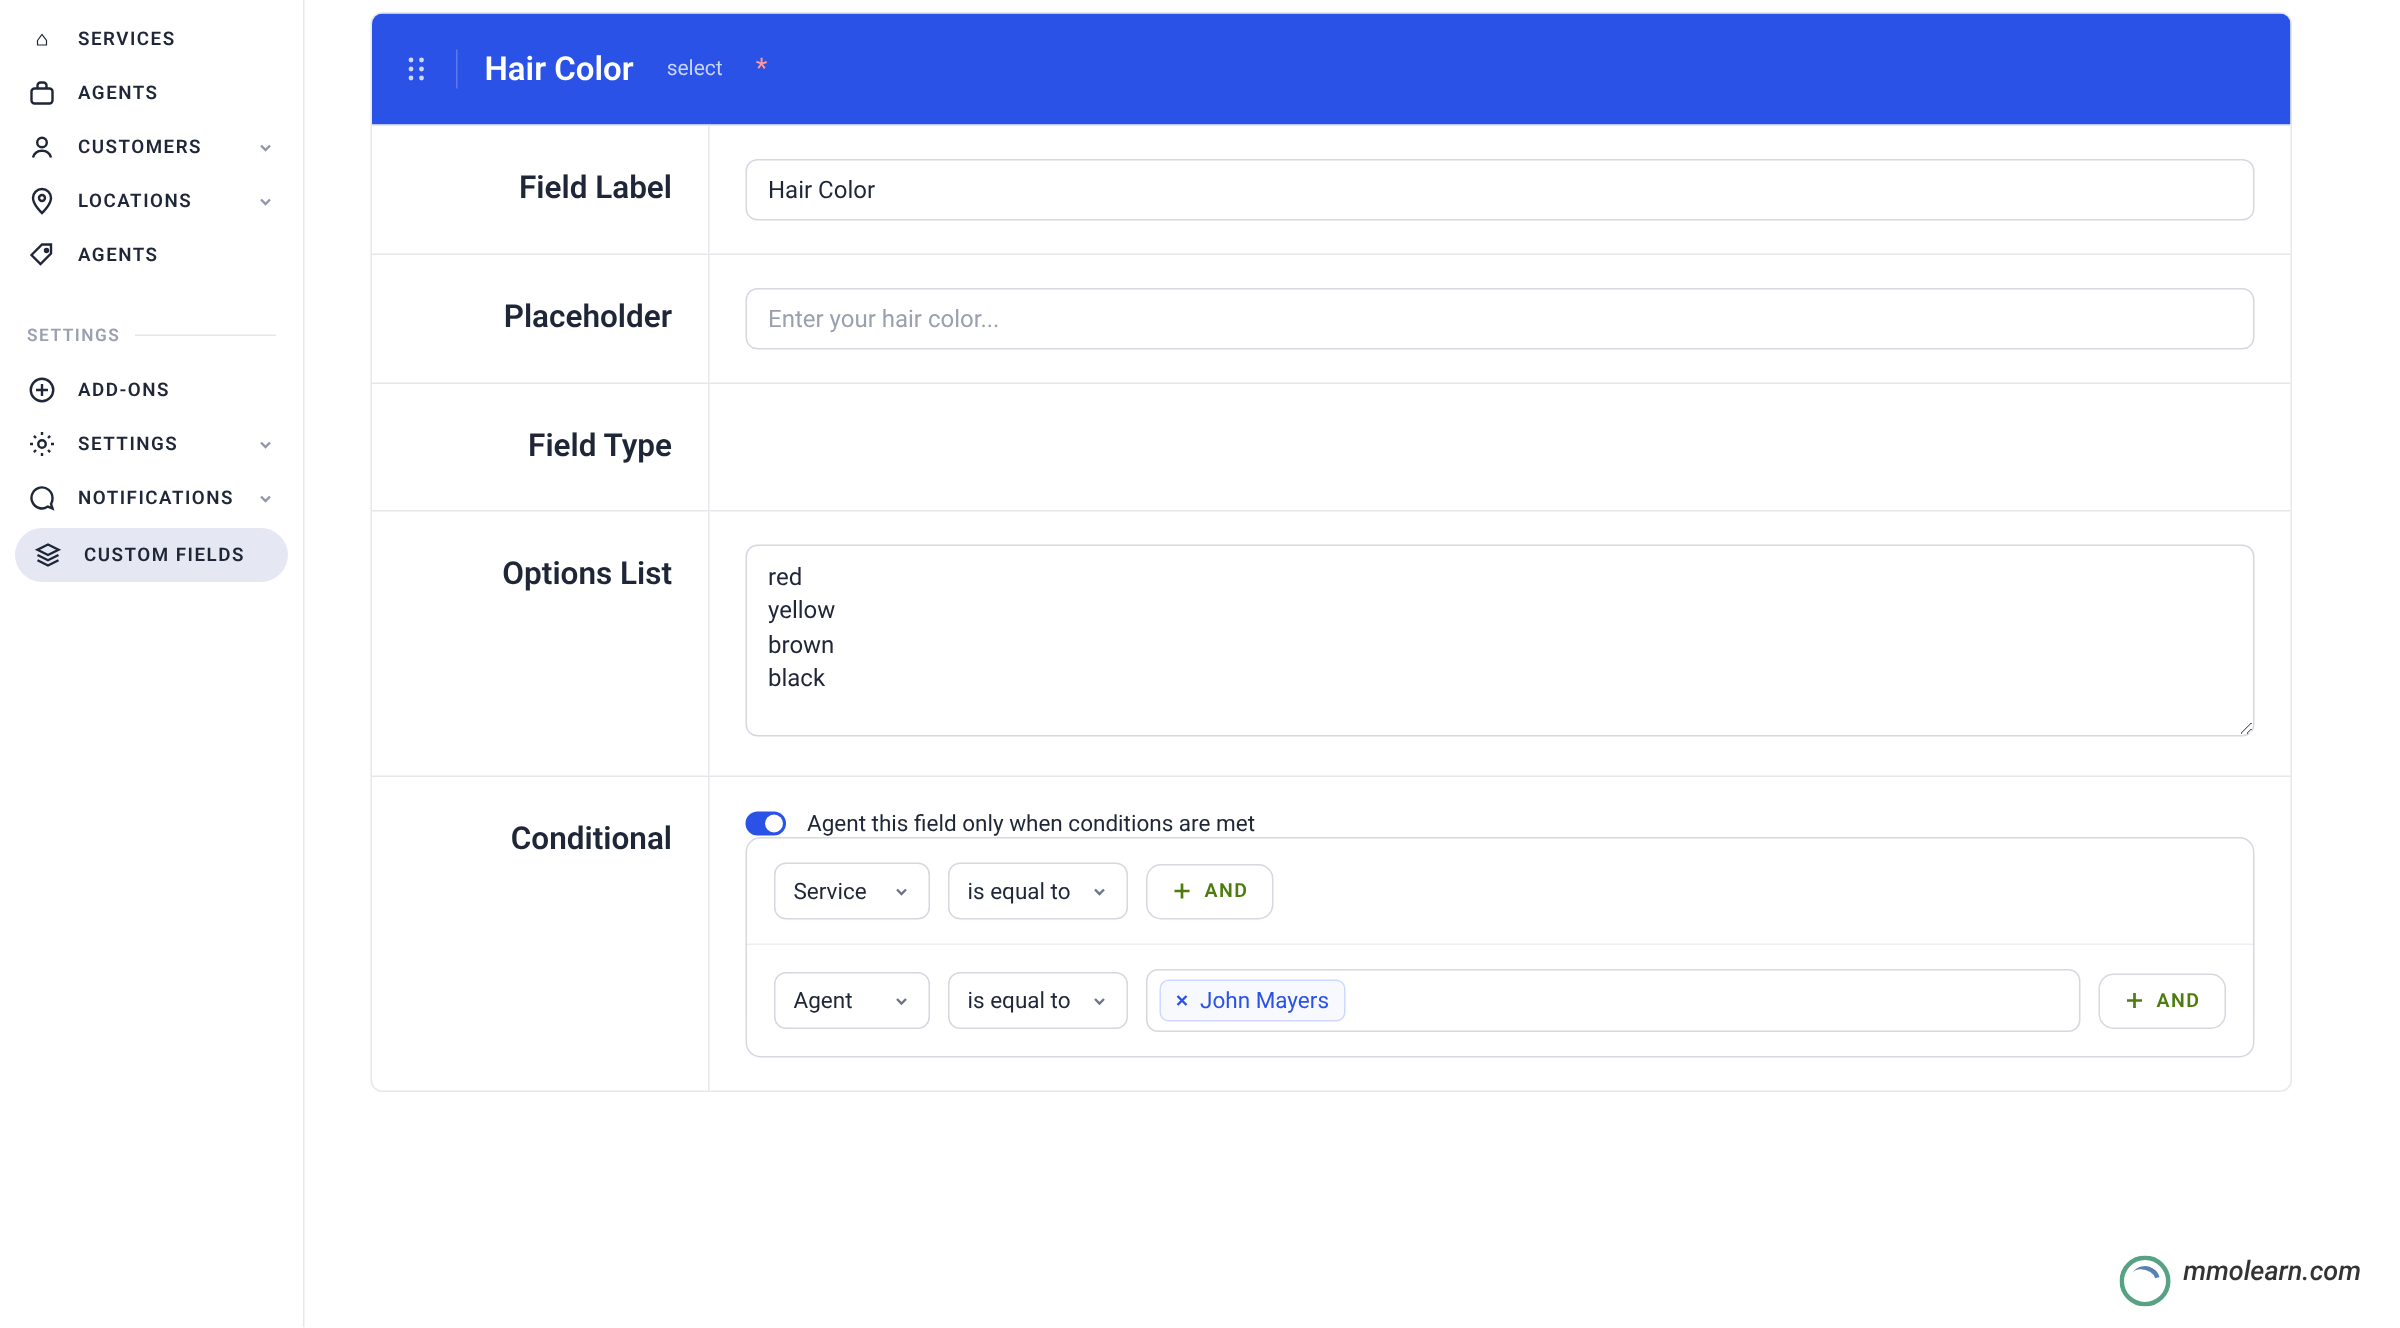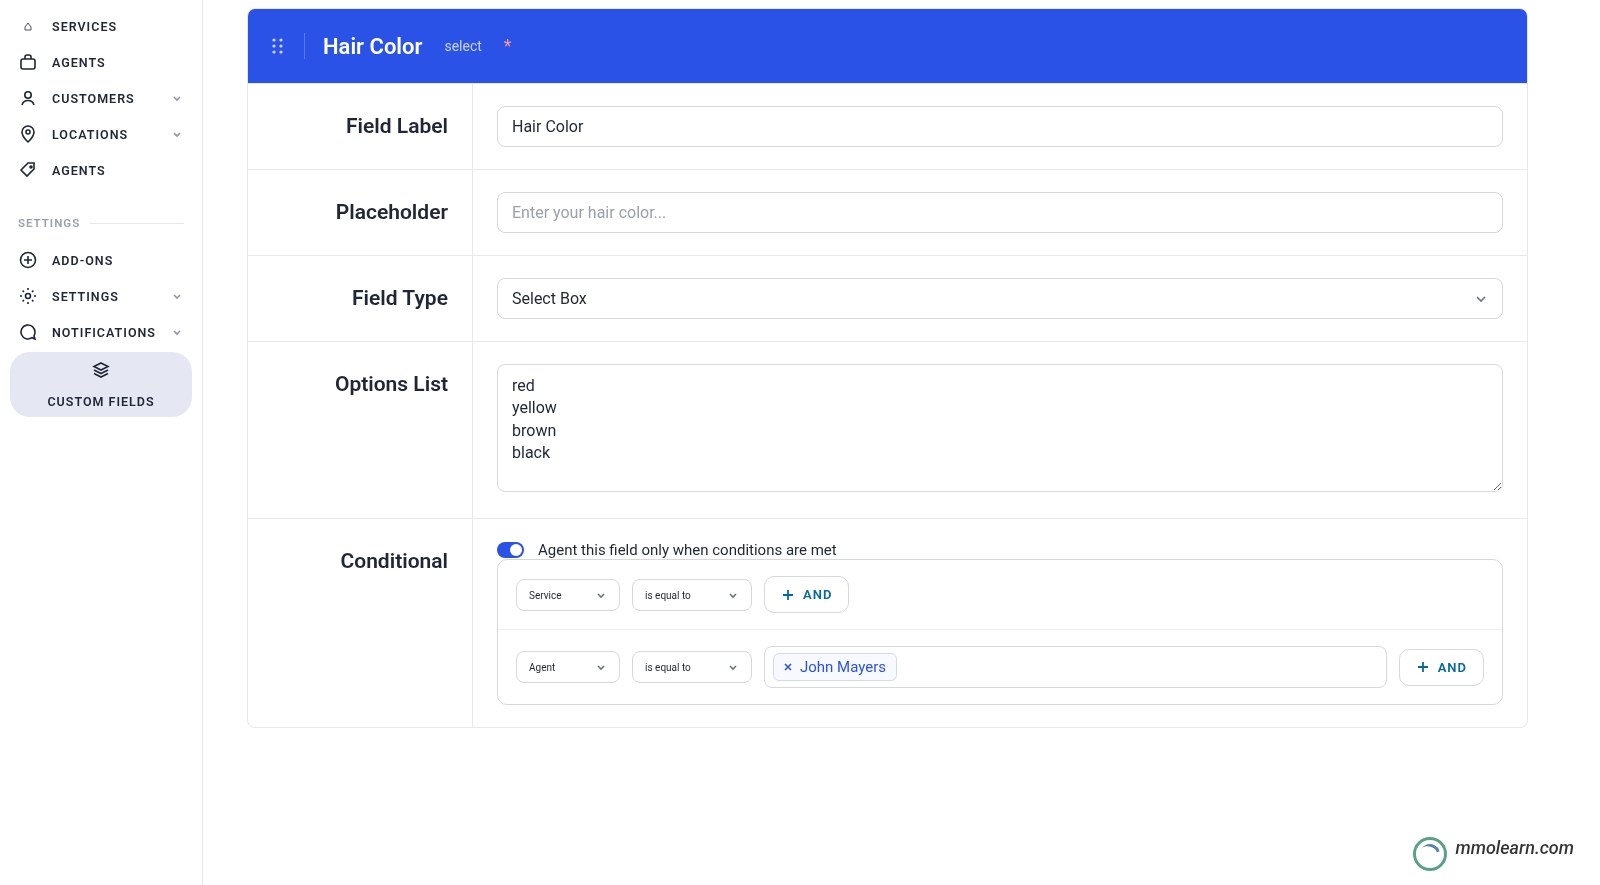--- a/index.html
+++ b/index.html
@@ -29,21 +29,20 @@
     color: #1f2637;
     cursor: pointer;
     justify-content: flex-start;
     position: relative;
   }
   .side-item.active {
     background: #e5e8f3;
     border-radius: 20px;
     margin: 2px 10px;
     padding: 8px 12px;
-    flex-direction: column;
   }
   .side-item .icon { width: 20px; height: 20px; display:flex; align-items:center; justify-content:center; flex-shrink:0; }
   .side-item .label { flex: 1; }
   .side-item .chev { width: 14px; display:flex; align-items:center; justify-content:center; color:#9097a8; }
   .side-heading {
     display:flex;
     align-items:center;
     gap:10px;
     padding: 28px 18px 12px;
     font-size: 11.5px;
@@ -142,23 +141,23 @@
     padding: 16px 18px;
     gap: 12px;
     border-top:1px solid #eceef2;
   }
   .cond-row:first-child { border-top:none; }
   .mini-select {
     border:1px solid #d5d8df;
     border-radius:8px;
     padding: 9px 12px;
     display:flex;
-    align-items:flex-end;
+    align-items:center;
     gap:10px;
-    font-size:10px;
+    font-size:15px;
     cursor:pointer;
     background:#fff;
   }
   .attr-select { width:104px; justify-content:space-between; }
   .op-select { width:120px; justify-content:space-between; }
   .tag-input {
     flex:1;
     border:1px solid #d5d8df;
     border-radius:8px;
     padding: 6px 8px;
@@ -182,21 +181,21 @@
   .and-btn {
     border:1px solid #d5d8df;
     border-radius:10px;
     padding: 10px 16px;
     display:flex;
     align-items:center;
     gap:8px;
     font-weight:600;
     letter-spacing:1px;
     font-size:13px;
-    color:#0369a1;
+    color:#4d7c0f;
     cursor:pointer;
     background:#fff;
   }
   .watermark {
     position:fixed;
     right: 26px;
     bottom: 14px;
     font-style:italic;
     font-weight:500;
     color:#000000;
@@ -348,30 +347,20 @@
 
     <div class="row">
       <div class="row-label">Placeholder</div>
       <div class="row-content">
         <input class="txt-input" type="text" placeholder="Enter your hair color..." style="">
       </div>
     </div>
 
     <div class="row">
       <div class="row-label">Field Type</div>
-      <div class="row-content">
-        <div class="select-box">
-          <span>Select Box</span>
-          <span class="chev-down">
-            <svg width="14" height="14" viewBox="0 0 14 14" fill="none" stroke="currentColor" stroke-width="1.6">
-                <path d="M3 5l4 4 4-4"></path>
-              </svg>
-          </span>
-        </div>
-      </div>
     </div>
 
     <div class="row">
       <div class="row-label">Options List</div>
       <div class="row-content">
         <textarea class="textarea" style="">red
 yellow
 brown
 black</textarea>
       </div>

